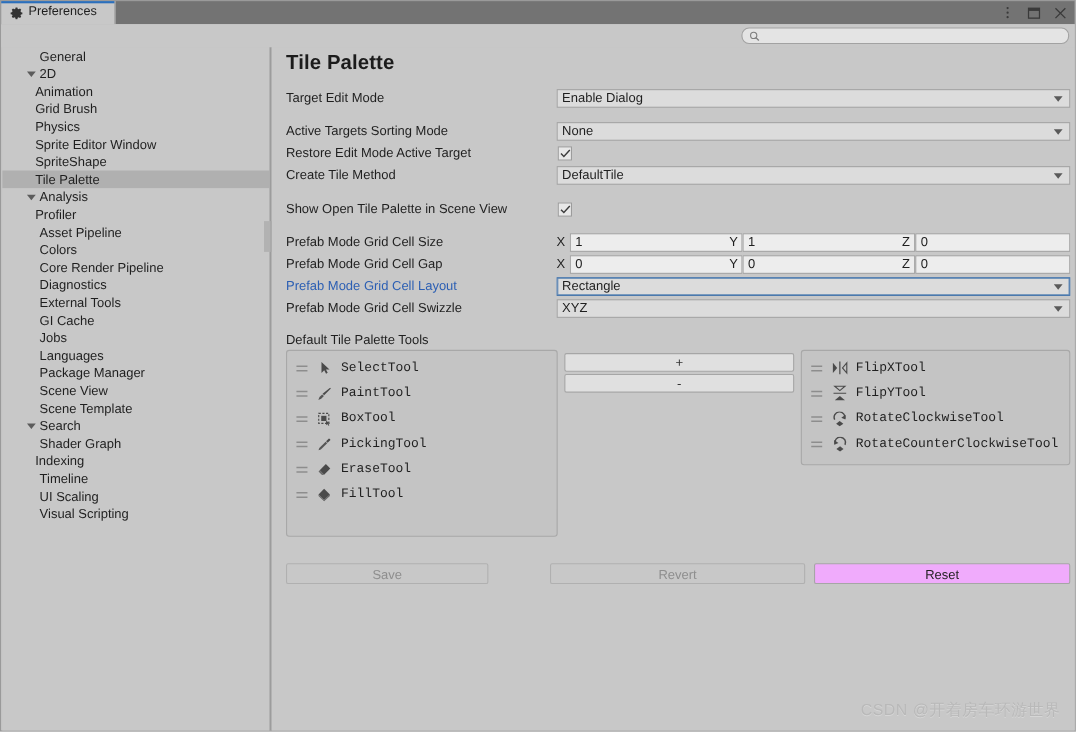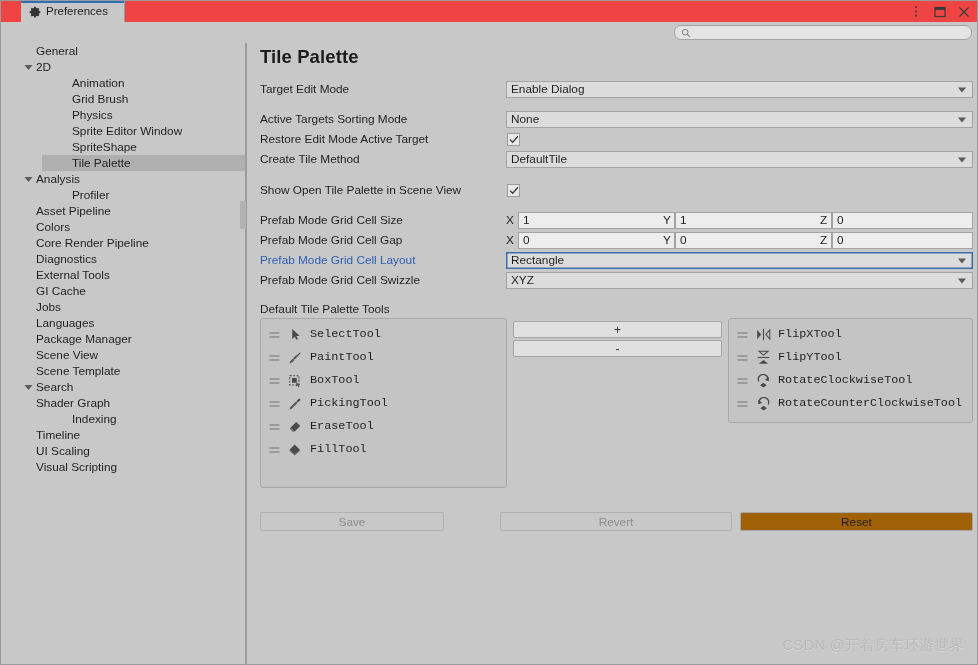--- a/index.html
+++ b/index.html
@@ -14,22 +14,22 @@
     position: relative;
     width: 978px; height: 665px;
     background: #c8c8c8;
     border: 1px solid #9a9a9a;
     overflow: hidden;
   }
 
   
   .titlebar {
     position: absolute; left: 0; top: 0; width: 978px; height: 21px;
-    background: #ef4444;
-    display: flex; align-items: stretch; padding-left: 20px;
+    background: #737373;
+    display: flex; align-items: stretch;
   }
   .tab {
     position: relative;
     height: 21px;
     padding: 0 12px 0 8px;
     display: flex; align-items: center; gap: 5px;
     background: #c8c8c8;
     font-size: 11.5px; color: #1d1d1d;
     border-right: 1px solid #9a9a9a;
     min-width: 104px;
@@ -83,21 +83,21 @@
   }
   .sb-item.selected { background: #b0b0b0; }
   .sb-arrow {
     width: 13px; flex: 0 0 13px;
     display: flex; align-items: center; justify-content: center;
   }
   .sb-arrow.empty { visibility: hidden; }
   .sb-arrow svg { display: block; }
   .sb-text { display: block; line-height: 16px; }
   .sb-item.depth0 .sb-text { margin-left: 1px; }
-  .sb-item.depth1 { padding-left: 30px; margin-left: 40px; }
+  .sb-item.depth1 { padding-left: 30px; }
 
   
   .splitter {
     position: absolute; left: 244px; top: 42px; width: 2px; height: 622px;
     background: #9c9c9c;
   }
   .splitter-grip {
     position: absolute; left: 239px; top: 200px; width: 7px; height: 28px;
     background: #b2b2b2; border-right: 1px solid #9c9c9c;
   }
@@ -202,21 +202,21 @@
   
   .action-btn {
     position: absolute; height: 19px;
     background: #cbcbcb;
     border: 1px solid #a6a6a6;
     border-radius: 2px;
     display: flex; align-items: center; justify-content: center;
     font-size: 11.8px; color: #1f1f1f;
   }
   .action-btn.disabled { color: #8e8e8e; background: #c8c8c8; border-color: #b0b0b0; }
-  .action-btn.primary { background: #a16207; }
+  .action-btn.primary { background: #f0abfc; }
 
   
   .watermark {
     position: absolute; right: 13px; bottom: 9px;
     font-size: 14.5px; color: #b9b9b9;
     letter-spacing: .4px;
     text-shadow: 0 1px 0 #d6d6d6;
   }
 </style>
 </head>

